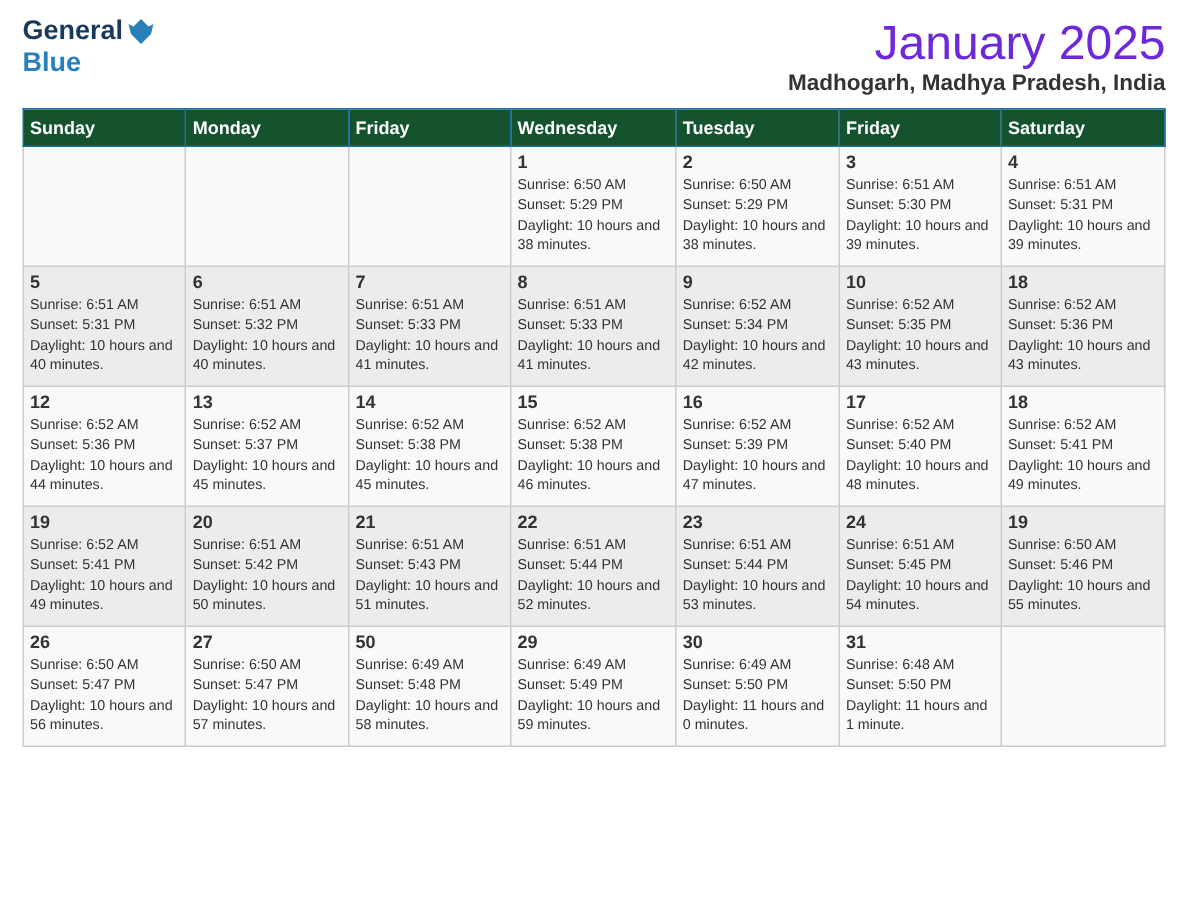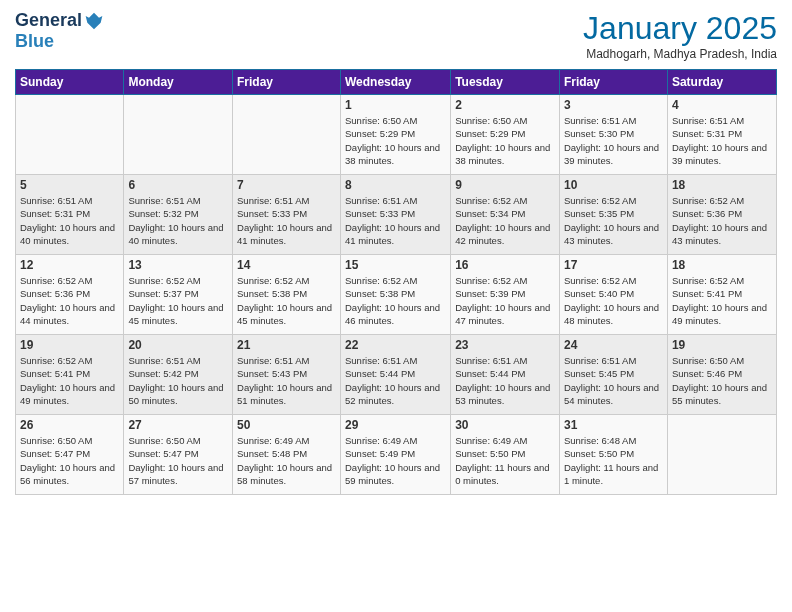--- a/index.html
+++ b/index.html
@@ -9,27 +9,27 @@
     
     .header { display: flex; justify-content: space-between; align-items: flex-start; margin-bottom: 8px; gap: 40px; }
     
     .logo { display: flex; flex-direction: column; align-items: flex-start; }
     .logo-text { display: flex; align-items: center; }
     .logo-general { font-size: 18px; font-weight: bold; color: #1a3a5c; }
     .logo-blue { font-size: 18px; font-weight: bold; color: #2980b9; }
     .logo-icon { width: 20px; height: 20px; margin-left: 2px; }
     
     .title-section { text-align: right; }
-    .month-title { font-size: 32px; font-weight: normal; color: #0369a1; }
-    .location { font-size: 12px; color: #333; }
+    .month-title { font-size: 32px; font-weight: normal; color: #6d28d9; }
+    .location { font-size: 15px; color: #333; font-weight: bold; }
     
     .calendar { width: 100%; border-collapse: collapse; }
     
     .calendar thead th {
-      background: #4c1d95;
+      background: #14532d;
       color: #fff;
       font-size: 12px;
       font-weight: bold;
       padding: 5px 4px;
       text-align: left;
       border: 1px solid #1a6fa0;
     }
     
     .calendar tbody td {
       border: 1px solid #ccc;

